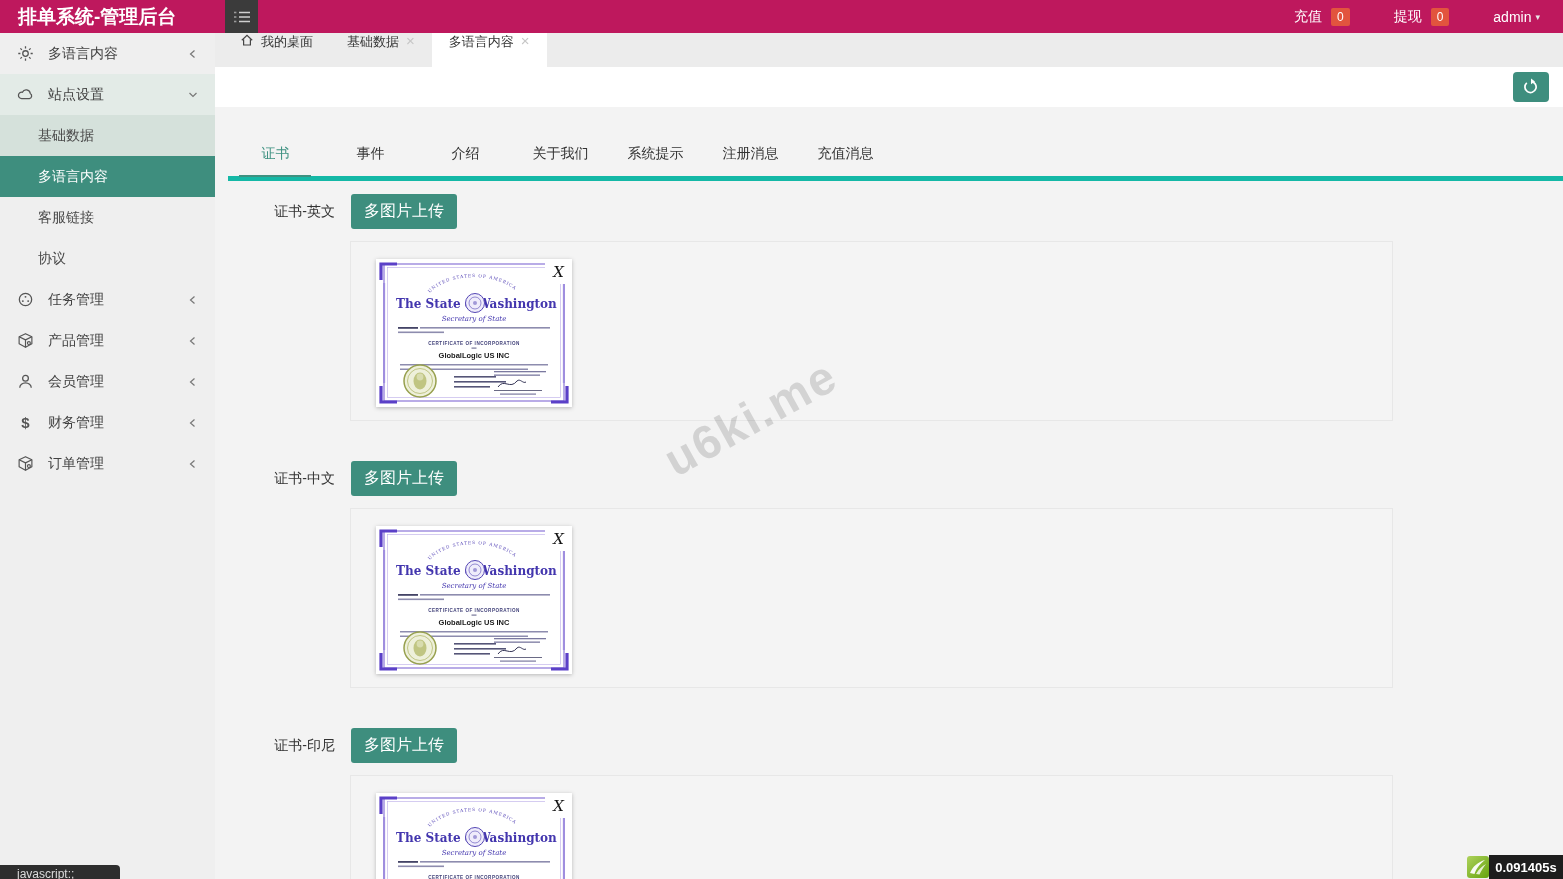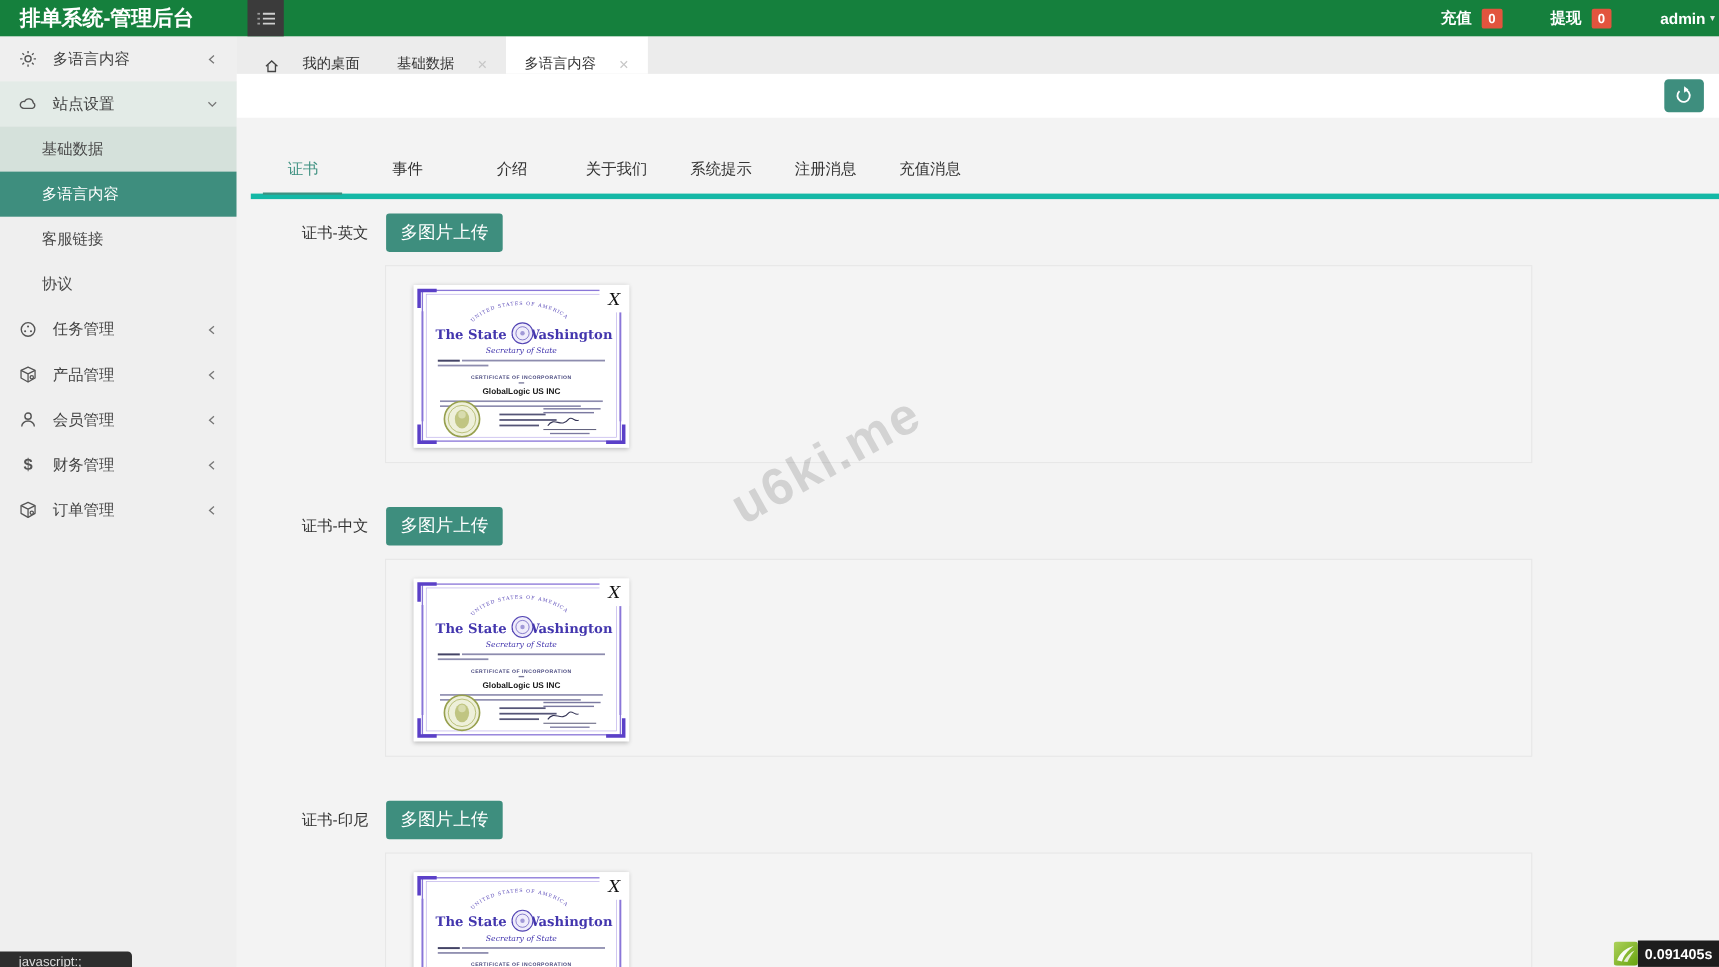--- a/index.html
+++ b/index.html
@@ -1,42 +1,42 @@
 <!DOCTYPE html>
 <html><head>
 <meta charset="utf-8">
 <style>
   html,body{margin:0;padding:0;}
   .app{position:relative;width:1563px;height:879px;background:#f3f3f3;overflow:hidden;
        font-family:"Liberation Sans","DejaVu Sans",sans-serif;-webkit-font-smoothing:antialiased;}
 
   
-  .topbar{position:absolute;top:0;left:0;width:100%;height:33px;background:#15803d;display:flex;align-items:center;z-index:40;}
+  .topbar{position:absolute;top:0;left:0;width:100%;height:33px;background:#be185d;display:flex;align-items:center;z-index:40;}
   .brand{color:#fff;font-size:19px;font-weight:bold;padding-left:18px;width:192px;white-space:nowrap;}
   .menu-toggle{width:33px;height:33px;margin-left:15px;background:#3b3b3b;display:flex;align-items:center;justify-content:center;cursor:pointer;}
-  .topbar-right{margin-left:auto;display:flex;align-items:center;gap:44px;padding-right:4px;font-weight:bold;}
+  .topbar-right{margin-left:auto;display:flex;align-items:center;gap:44px;padding-right:23px;}
   .stat{display:flex;align-items:center;gap:9px;color:#fff;font-size:14px;cursor:pointer;}
   .badge{background:#e2543e;color:#fff;font-size:12px;line-height:18px;padding:0 6px;border-radius:2px;}
   .user{color:#fff;font-size:14px;display:flex;align-items:center;gap:4px;cursor:pointer;}
   .caret{font-size:9px;color:#e8e8e8;}
 
   
   .sidebar{position:absolute;top:33px;left:0;width:215px;height:846px;background:#efefef;z-index:30;}
   .side-item{height:41px;display:flex;align-items:center;padding:0 16px;font-size:14px;color:#424242;cursor:pointer;}
   .side-item .icon{width:19px;display:flex;align-items:center;justify-content:center;}
   .side-item .lbl{flex:1;margin-left:13px;}
   .side-item.expanded{background:#e3ebe7;}
   .sub-item{height:41px;line-height:41px;padding-left:38px;font-size:14px;color:#4a4a4a;cursor:pointer;}
   .sub-item.hl{background:#d5e1db;}
   .sub-item.active{background:#3e8e7e;color:#fff;}
   .dollar{font-size:15px;color:#555;font-weight:bold;}
 
   
   .tabbar{position:absolute;top:33px;left:215px;right:0;height:34px;background:#ececec;display:flex;align-items:stretch;padding-left:8px;z-index:20;}
-  .tab{display:flex;align-items:flex-end;gap:21px;padding:0 17px;font-size:13px;color:#333;cursor:pointer;white-space:nowrap;}
+  .tab{display:flex;align-items:flex-start;gap:7px;padding:0 17px;font-size:13px;color:#333;cursor:pointer;white-space:nowrap;}
   .tab.active{background:#fff;}
   .tab .close{color:#c6c6c6;font-size:15px;line-height:1;}
 
   
   .toolbar{position:absolute;top:67px;left:215px;right:0;height:40px;background:#fff;z-index:15;}
   .refresh-btn{position:absolute;top:5px;right:14px;width:36px;height:30px;background:#3e8e7e;border:none;border-radius:4px;
                display:flex;align-items:center;justify-content:center;cursor:pointer;padding:0;}
 
   
   .content{position:absolute;top:107px;left:215px;right:0;bottom:0;z-index:10;}

